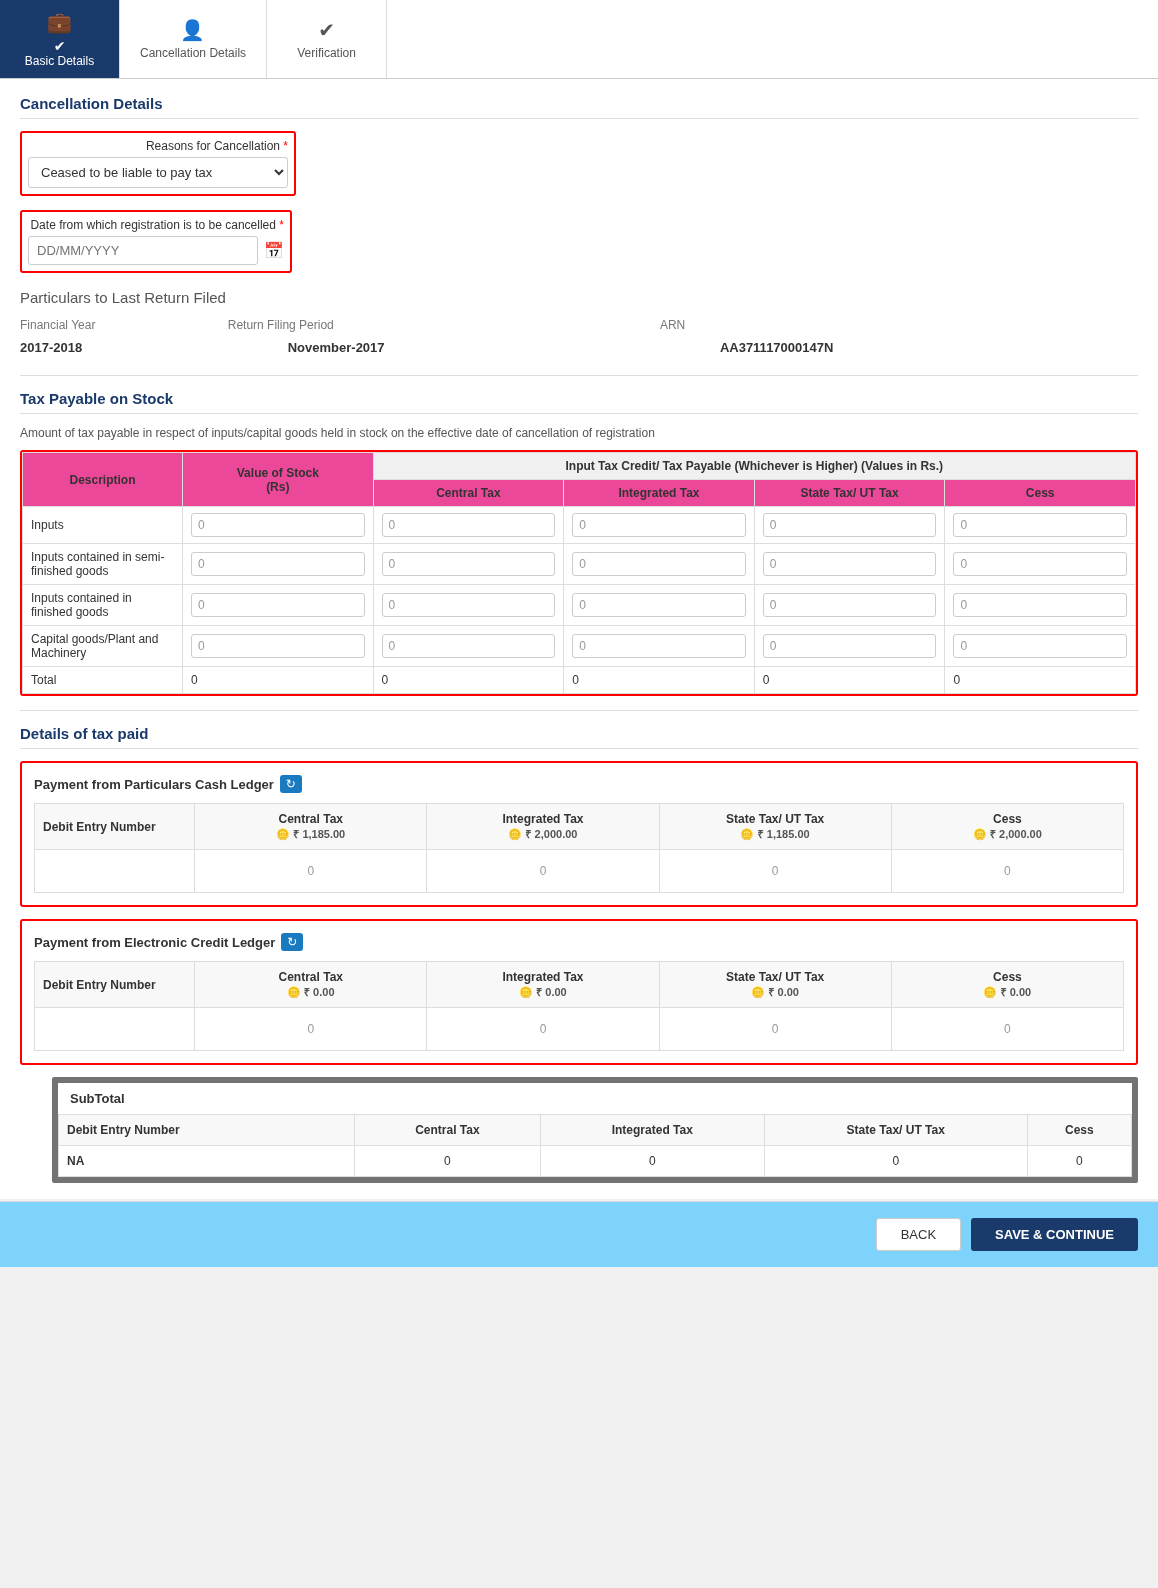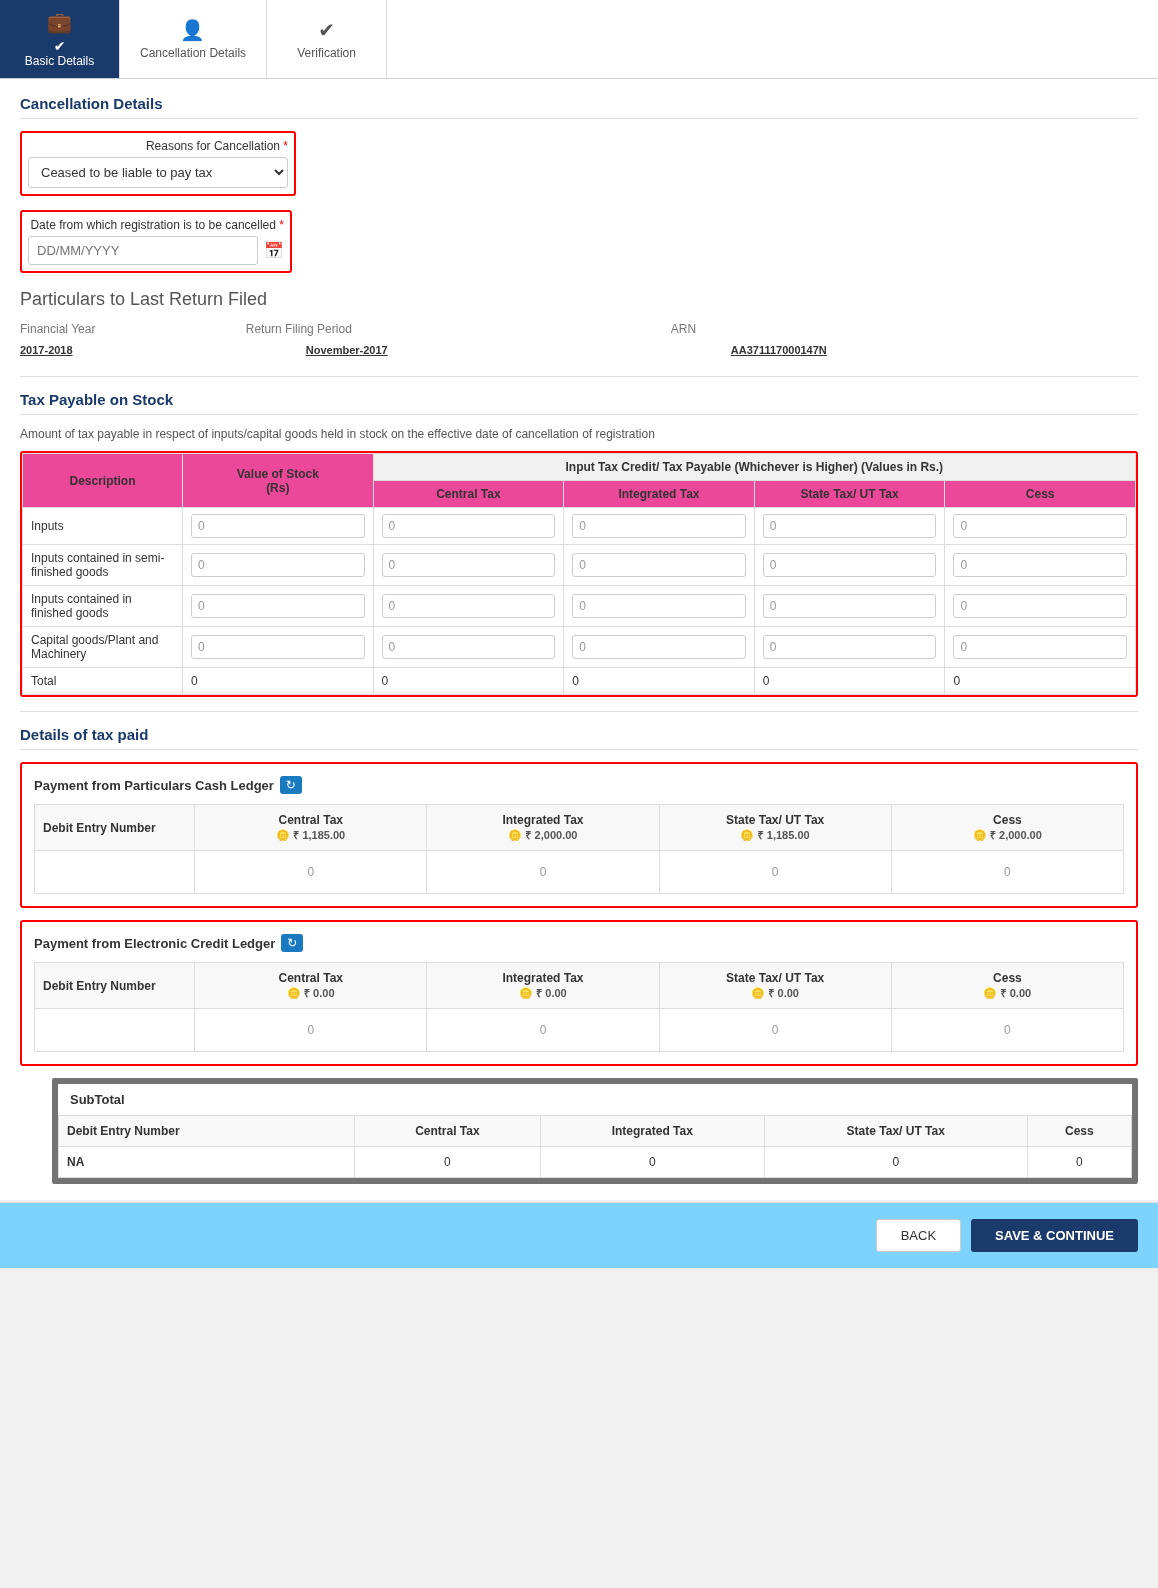--- a/index.html
+++ b/index.html
@@ -28,24 +28,24 @@
     .red-bordered { border: 2px solid red !important; border-radius: 3px; padding: 6px; display: inline-block; }
 
     select, input[type="text"] { width: 260px; padding: 6px 8px; border: 1px solid #ccc; border-radius: 3px; font-size: 13px; color: #333; background: #fff; }
 
     .date-input-wrapper { display: flex; align-items: center; }
     .date-input-wrapper input { width: 230px; }
     .calendar-icon { margin-left: 6px; cursor: pointer; font-size: 16px; color: #555; }
 
     
     .particulars-section { margin: 16px 0; }
-    .particulars-title { font-size: 18px; color: #555; margin-bottom: 8px; }
+    .particulars-title { font-size: 15px; color: #555; margin-bottom: 8px; }
     .particulars-table { width: 100%; border-collapse: collapse; }
     .particulars-table th { text-align: left; font-size: 12px; color: #777; font-weight: normal; padding: 4px 0; }
-    .particulars-table td { font-size: 11px; font-weight: bold; padding: 4px 0; text-decoration: underline; }
+    .particulars-table td { font-size: 13px; font-weight: bold; padding: 4px 0; }
     .particulars-table td:not(:first-child) { padding-left: 60px; }
 
     
     .tax-stock-desc { font-size: 12px; color: #555; margin-bottom: 10px; }
     .stock-table-wrapper { border: 2px solid red; border-radius: 3px; overflow: hidden; }
     .stock-table { width: 100%; border-collapse: collapse; }
     .stock-table th, .stock-table td { border: 1px solid #ddd; padding: 6px 8px; font-size: 12px; }
     .stock-table th { background: #ec4899; text-align: center; font-weight: bold; color: #333; }
     .stock-table td { color: #333; }
     .stock-table .desc-col { width: 160px; }

